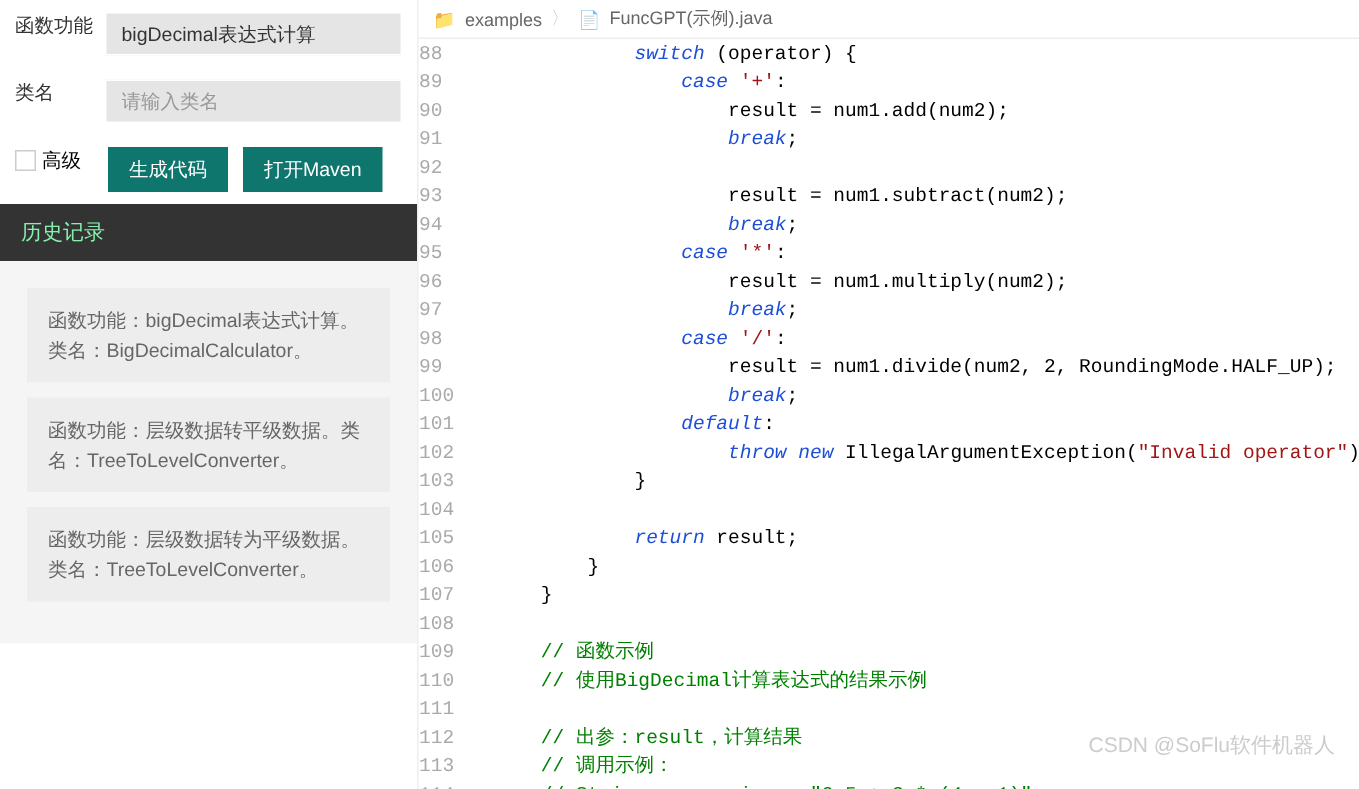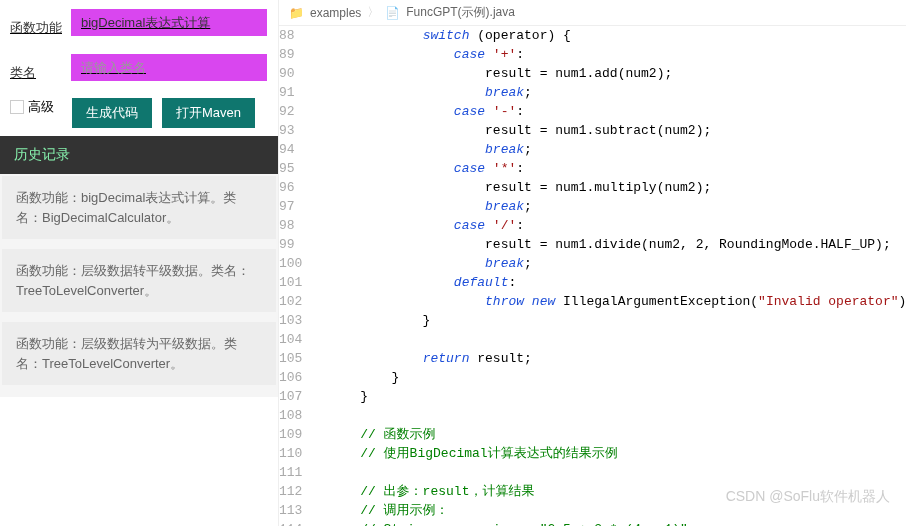--- a/index.html
+++ b/index.html
@@ -1,28 +1,28 @@
 <!DOCTYPE html>
 <html><head>
 <meta charset="utf-8">
 <style>
 * { margin: 0; padding: 0; box-sizing: border-box; }
 body { font-family: "Microsoft YaHei", Arial, sans-serif; font-size: 13px; background: #fff; width: 906px; height: 526px; overflow: hidden; display: flex; }
 .left-panel { width: 345px; background: #fff; }
-.form-row { display: flex; align-items: flex-end; padding: 8px 10px; text-decoration: underline; }
+.form-row { display: flex; align-items: flex-start; padding: 8px 10px; }
 .form-label { width: 60px; color: #333; font-size: 13px; }
-.form-input { flex: 1; padding: 6px 10px; border: 1px solid #fff; background: #d946ef; font-size: 13px; outline: none; color: #333; }
+.form-input { flex: 1; padding: 6px 10px; border: 1px solid #fff; background: #e5e5e5; font-size: 13px; outline: none; color: #333; }
 .form-input::placeholder { color: #999; }
 .button-row { display: flex; align-items: flex-start; padding: 8px 10px; gap: 10px; }
 .checkbox-wrap { display: flex; align-items: center; gap: 4px; margin-right: 8px; }
 .checkbox { width: 14px; height: 14px; border: 1px solid #ccc; background: #fff; }
 .btn { padding: 6px 14px; border: none; color: #fff; font-size: 13px; cursor: pointer; }
 .btn-primary { background: #0f766e; }
 .history-header { background: #333; color: #86efac; padding: 10px 14px; font-size: 14px; }
-.history-body { background: #f5f5f5; padding: 2px; }
+.history-body { background: #f5f5f5; padding: 18px; }
 .history-item { background: #ededed; padding: 12px 14px; margin-bottom: 10px; color: #666; font-size: 13px; line-height: 1.5; }
 .right-panel { flex: 1; background: #fff; display: flex; flex-direction: column; border-left: 1px solid #eee; }
 .breadcrumb { display: flex; align-items: center; padding: 4px 10px; font-size: 12px; color: #666; border-bottom: 1px solid #eee; gap: 6px; }
 .breadcrumb .folder-icon { color: #b8860b; }
 .breadcrumb .sep { color: #ccc; }
 .breadcrumb .file-icon { color: #5c9fd6; }
 .code-area { flex: 1; overflow: auto; font-family: Consolas, "Courier New", monospace; font-size: 13px; line-height: 19px; }
 .code-line { display: flex; }
 .gutter { width: 50px; padding-right: 10px; color: #aaa; user-select: none; flex-shrink: 0; }
 .code { white-space: pre; }
@@ -79,21 +79,20 @@
       <div class="code-line">
         <div class="gutter">90</div>
         <div class="code">                    result = num1.add(num2);</div>
       </div>
       <div class="code-line">
         <div class="gutter">91</div>
         <div class="code">                    <span class="kw2">break</span>;</div>
       </div>
       <div class="code-line">
         <div class="gutter">92</div>
-        <div class="code">                <span class="kw2">case</span> <span class="str2">'-'</span>:</div>
       </div>
       <div class="code-line">
         <div class="gutter">93</div>
         <div class="code">                    result = num1.subtract(num2);</div>
       </div>
       <div class="code-line">
         <div class="gutter">94</div>
         <div class="code">                    <span class="kw2">break</span>;</div>
       </div>
       <div class="code-line">

